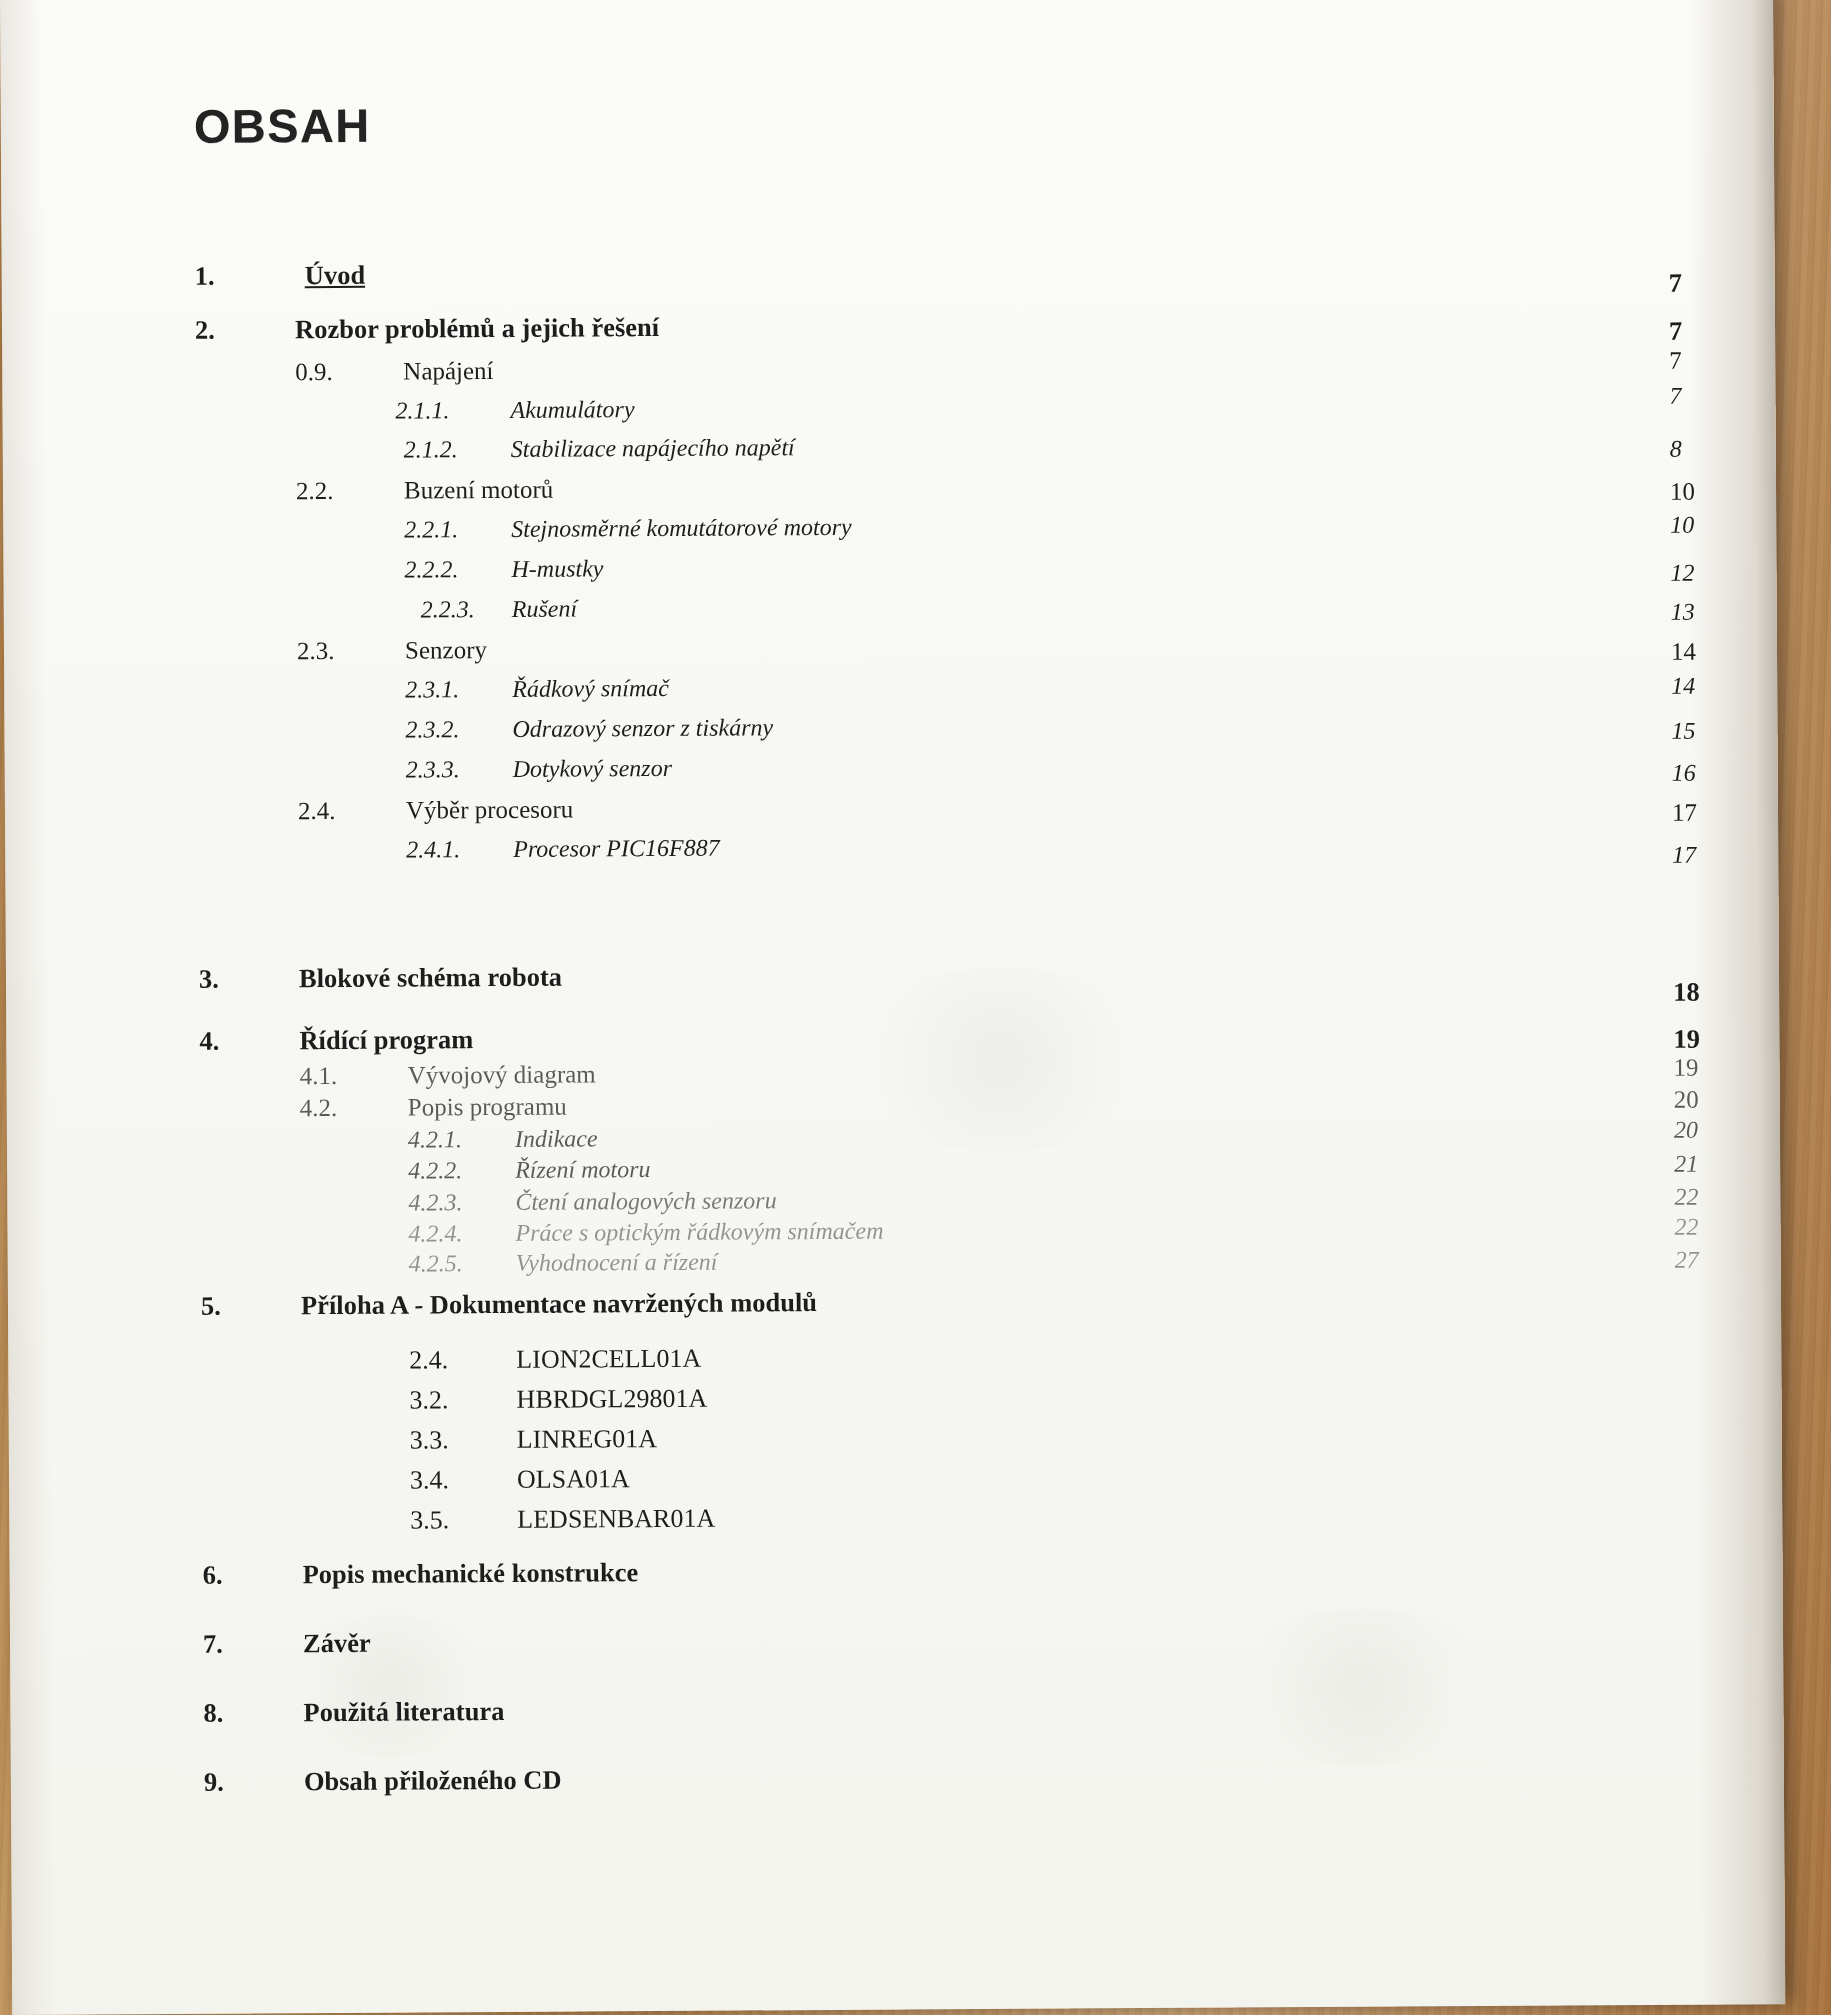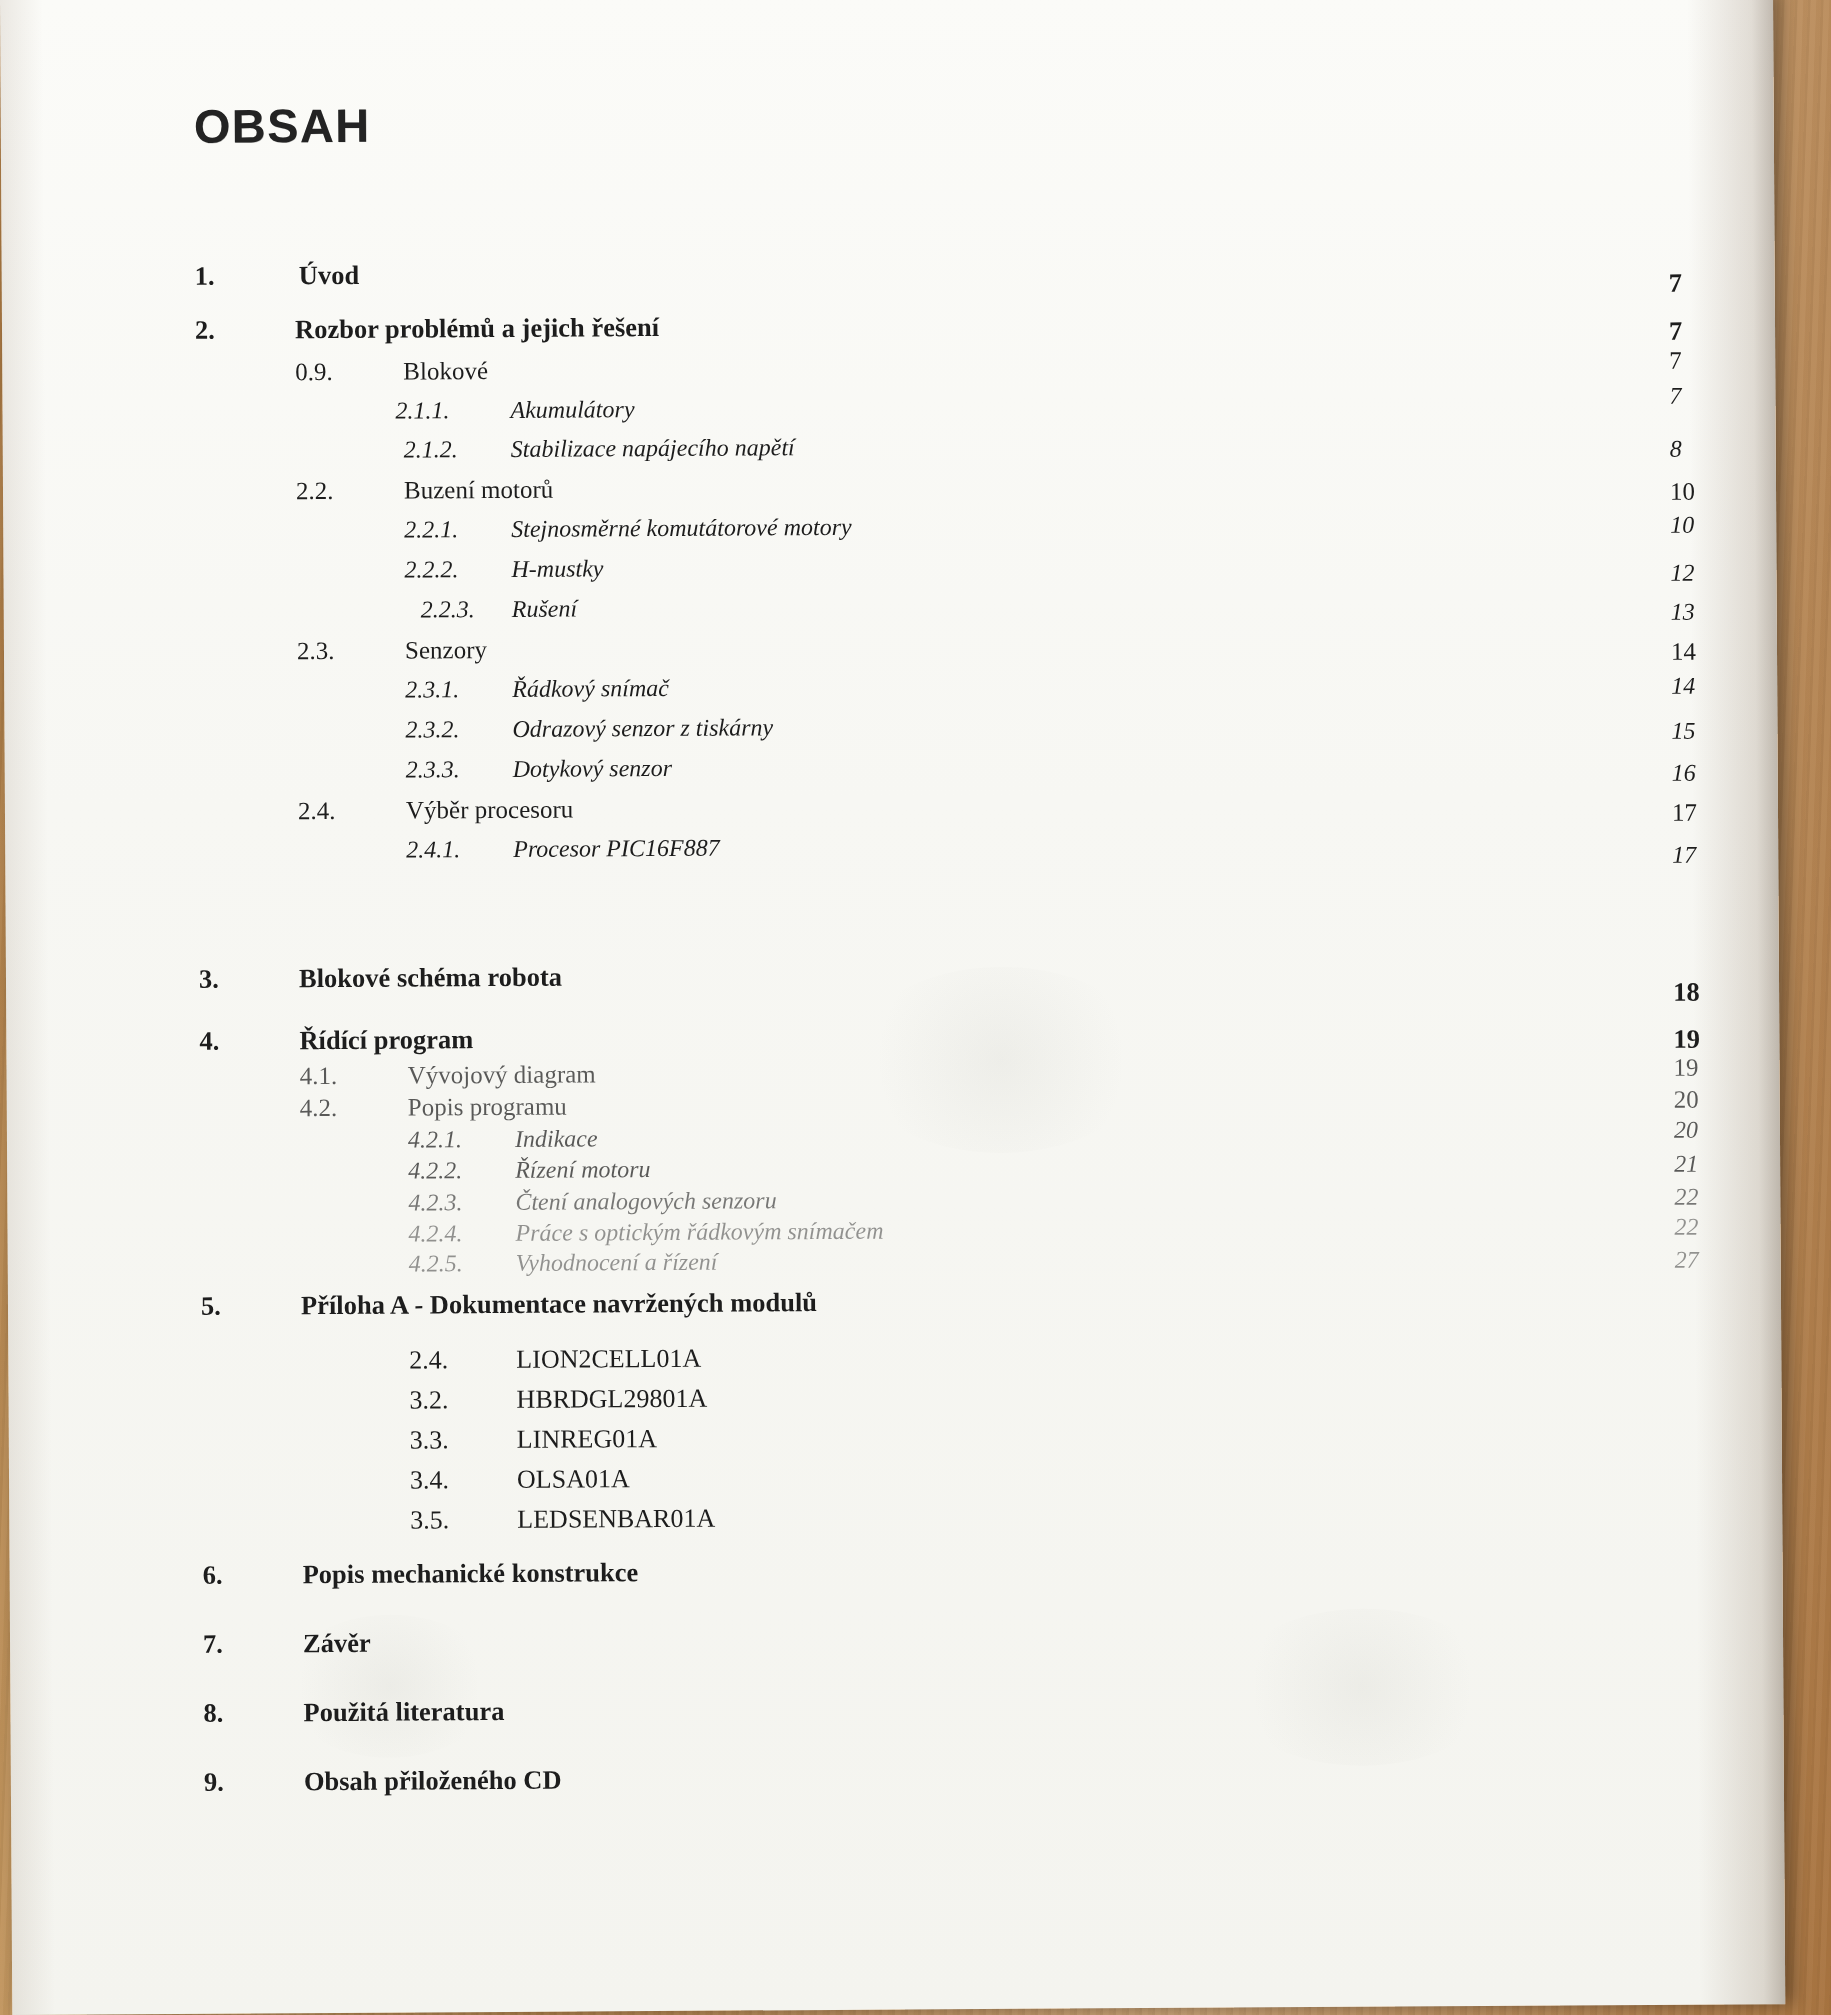--- a/index.html
+++ b/index.html
@@ -152,33 +152,33 @@
     <div class="blotch" style="left:272px; top:1617px; width:215px; height:143px;"></div>
     <div class="blotch" style="left:1216px; top:1617px; width:272px; height:157px;"></div>
 
     <div class="content">
       <h1 class="doc-title">OBSAH</h1>
 
       <div class="toc">
 
         <div class="row lvl1" style="height:54px;">
           <span class="num" style="left:0px;   top:0px;">1.</span>
-          <span class="label" style="left:104px; top:0px;">Úvod</span>
+          <span class="label" style="left:110px; top:0px;text-decoration:underline;">Úvod</span>
           <span class="pg pg-col" style="top:15.7px;">7</span>
         </div>
 
         <div class="row lvl1" style="height:44px;">
           <span class="num" style="left:0px;   top:0px;">2.</span>
           <span class="label" style="left:100px; top:0px;">Rozbor problémů a jejich řešení</span>
           <span class="pg pg-col" style="top:10px;">7</span>
         </div>
 
         <div class="row lvl2" style="height:40px;">
           <span class="num" style="left:100px; top:0px;">0.9.</span>
-          <span class="label" style="left:208px; top:0px;">Blokové</span>
+          <span class="label" style="left:208px; top:0px;">Napájení</span>
           <span class="pg pg-col" style="top:-2.9px;">7</span>
         </div>
 
         <div class="row lvl3" style="height:39px;">
           <span class="num" style="left:200px; top:0px;">2.1.1.</span>
           <span class="label" style="left:315px; top:0px;">Akumulátory</span>
           <span class="pg pg-col" style="top:-7.2px;">7</span>
         </div>
 
         <div class="row lvl3" style="height:40px;">

